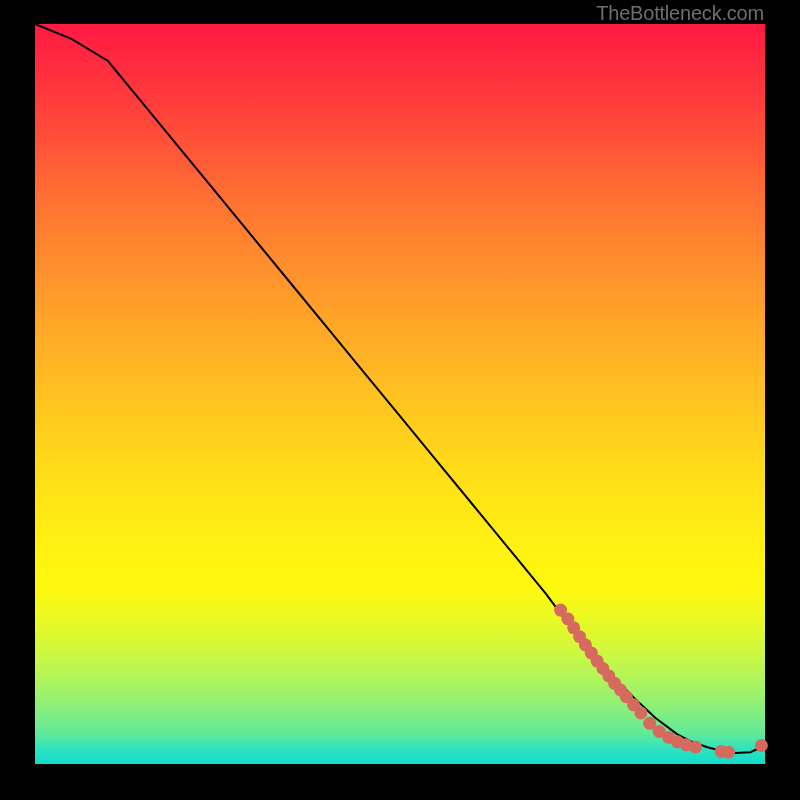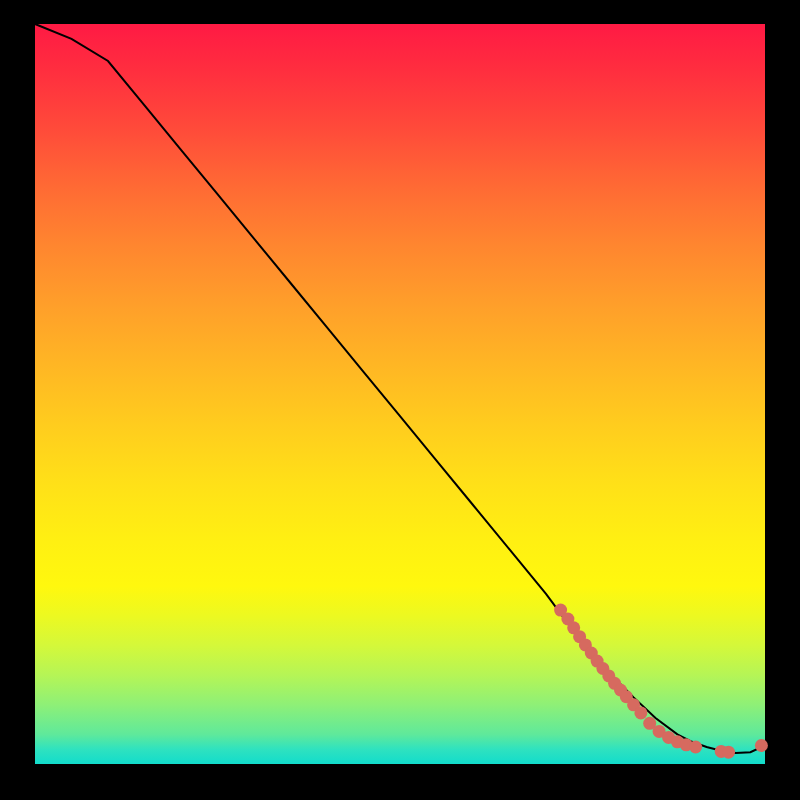--- a/index.html
+++ b/index.html
@@ -63,20 +63,21 @@
     width: 730px;
     height: 740px;
     overflow: visible;
   }
 </style>
 </head>
 <body>
 
 <div class="frame">
 
+  <div class="watermark">TheBottleneck.com</div>
 
   <div class="plot-area"></div>
 
   <svg class="overlay" viewBox="0 0 730 740" preserveAspectRatio="none">
     <g>
       <path id="curve-path" d="M0.0 0.0 L36.5 14.8 L73.0 37.0 L109.5 81.4 L146.0 125.8 L182.5 170.2 L219.0 214.6 L255.5 259.0 L292.0 303.4 L328.5 347.8 L365.0 392.2 L401.5 436.6 L438.0 481.0 L474.5 525.4 L511.0 569.8 L532.9 599.4 L554.8 625.3 L576.7 651.2 L598.6 673.4 L620.5 694.1 L642.4 710.4 L657.0 717.8 L671.6 723.0 L686.2 726.7 L700.8 728.9 L715.4 728.2 L730.0 721.5 " fill="none" stroke="#000" stroke-width="2"></path>
     </g>
     <g id="scatter-layer">
         <circle cx="525.6" cy="586.1" r="6.5" fill="#d66a5f"></circle>
         <circle cx="532.9" cy="595.0" r="6.5" fill="#d66a5f"></circle>

